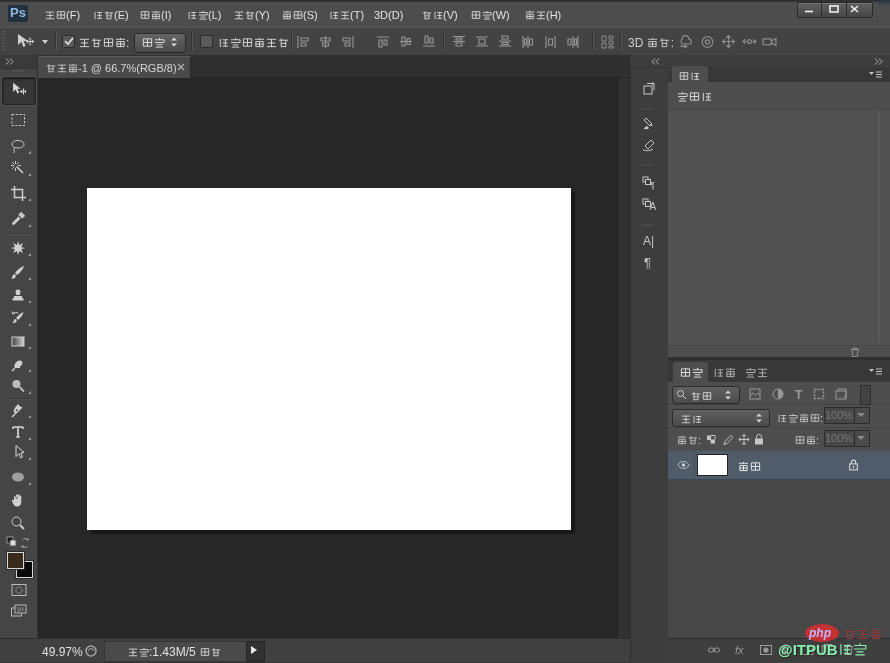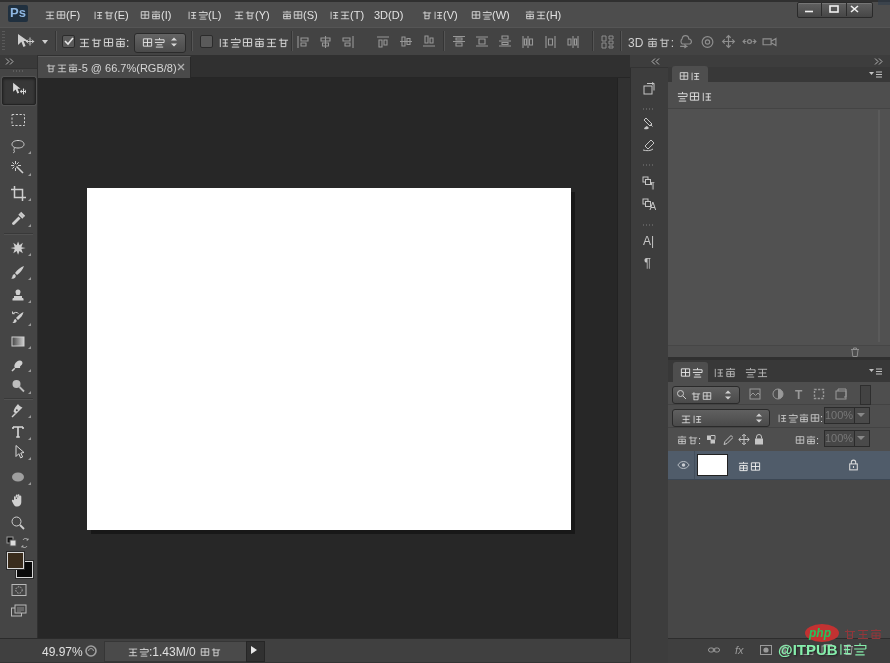--- a/index.html
+++ b/index.html
@@ -327,40 +327,40 @@
       <path d="M7 5h7M7 7h7M7 9h4" stroke="#8a8a8a"></path>
     </svg>
 <div class="abs" style="left:38px;top:55px;width:592px;height:22px;background:#303030;border-bottom:1px solid #262626"></div>
 <div class="abs" style="left:38px;top:56px;width:152px;height:21px;background:#4a4a4a;border-right:1px solid #282828;border-top:1px solid #5a5a5a"></div>
 <div class="row" style="left:45px;top:61px;color:#d6d6d6"><svg class="zh" style="width:10px;height:10px" viewBox="0 0 12 12">
         <use href="#z4"></use>
       </svg><svg class="zh" style="width:10px;height:10px" viewBox="0 0 12 12">
         <use href="#z1"></use>
       </svg><svg class="zh" style="width:10px;height:10px" viewBox="0 0 12 12">
         <use href="#z5"></use>
-      </svg><span style="font-size:11px">-5 @ 66.7%(RGB/8)</span></div>
+      </svg><span style="font-size:11px">-1 @ 66.7%(RGB/8)</span></div>
 <svg class="ic" style="left:176px;top:62px" width="10" height="10" viewBox="0 0 10 10">
       <path d="M2 2l6 6M8 2l-6 6" stroke="#b0b0b0" stroke-width="1.3"></path>
     </svg>
 <div class="abs" style="left:38px;top:78px;width:592px;height:560px;background:#272727"></div>
 <div class="abs" style="left:617px;top:78px;width:13px;height:560px;background:#313131;border-left:1px solid #222"></div>
 <div class="abs" style="left:91px;top:192px;width:484px;height:342px;background:#181818"></div>
 <div class="abs" style="left:87px;top:188px;width:484px;height:342px;background:#fff"></div>
 <div class="abs" style="left:0;top:638px;width:630px;height:25px;background:#404040;border-top:1px solid #2b2b2b;box-shadow:inset 0 -2px 0 #343434"></div>
 <div class="row" style="left:42px;top:645px;color:#e0e0e0">49.97%</div>
 <svg class="ic" style="left:84px;top:644px" width="14" height="14" viewBox="0 0 14 14">
       <circle cx="7" cy="7" r="5" stroke="#a0a0a0" stroke-width="1.6" fill="none"></circle>
       <path d="M4.5 7a2.5 2.5 0 0 1 5 0" stroke="#a0a0a0" fill="none"></path>
     </svg>
 <div class="abs" style="left:104px;top:641px;width:142px;height:19px;background:#4a4a4a;border:1px solid #363636"></div>
 <div class="row" style="left:127px;top:645px;color:#e0e0e0"><svg class="zh" style="width:10px;height:10px" viewBox="0 0 12 12">
         <use href="#z1"></use>
       </svg><svg class="zh" style="width:10px;height:10px" viewBox="0 0 12 12">
         <use href="#z6"></use>
-      </svg><span>:1.43M/0 </span><svg class="zh" style="width:10px;height:10px" viewBox="0 0 12 12">
+      </svg><span>:1.43M/5 </span><svg class="zh" style="width:10px;height:10px" viewBox="0 0 12 12">
         <use href="#z2"></use>
       </svg><svg class="zh" style="width:10px;height:10px" viewBox="0 0 12 12">
         <use href="#z4"></use>
       </svg></div>
 <div class="abs" style="left:246px;top:641px;width:17px;height:19px;background:#313131;border:1px solid #262626"></div>
 <div class="abs" style="left:251px;top:646px;width:0;height:0;border-top:4px solid transparent;border-bottom:4px solid transparent;border-left:6px solid #e8e8e8"></div>
 <div class="abs" style="left:630px;top:55px;width:38px;height:608px;background:#3d3d3d;border-left:1px solid #2d2d2d;border-right:1px solid #2d2d2d"></div>
 <div class="abs" style="left:630px;top:55px;width:260px;height:12px;background:#3d3d3d;border-bottom:1px solid #333"></div>
 <svg class="ic" style="left:650px;top:57px" width="12" height="9" viewBox="0 0 12 9">
       <path d="M5 1.5l-3 3 3 3M9 1.5l-3 3 3 3" stroke="#b5b5b5"></path>
@@ -568,21 +568,21 @@
       <path d="M1.5 11.5v-8h4l1.5 1.5h6v6.5z" stroke="#9a9a9a"></path>
     </svg>
 <svg class="ic" style="left:820px;top:643px" width="14" height="14" viewBox="0 0 14 14">
       <rect x="2" y="3" width="9" height="8.5" stroke="#9a9a9a"></rect>
       <path d="M4 3V1.5h8v7h-1" stroke="#9a9a9a"></path>
     </svg>
 <svg class="ic" style="left:842px;top:643px" width="14" height="14" viewBox="0 0 14 14">
       <path d="M2 3.5h9M3 3.5l.8 8h5.4l.8-8M4.8 3.5V2h3.4v1.5" stroke="#9a9a9a"></path>
     </svg>
 <div class="abs" style="left:805px;top:624px;width:34px;height:18px;background:#c23232;border-radius:50%;"></div>
-<div class="abs" style="left:809px;top:626px;width:30px;height:14px;color:#22c55e;font-size:12px;font-style:italic;font-weight:bold;line-height:14px">php</div>
+<div class="abs" style="left:809px;top:626px;width:30px;height:14px;color:#c4b5fd;font-size:12px;font-style:italic;font-weight:bold;line-height:14px">php</div>
 <div class="row" style="left:843px;top:628px;color:#93363a"><svg class="zh" style="width:12px;height:12px" viewBox="0 0 12 12">
         <use href="#z4"></use>
       </svg><svg class="zh" style="width:12px;height:12px" viewBox="0 0 12 12">
         <use href="#z1"></use>
       </svg><svg class="zh" style="width:12px;height:12px" viewBox="0 0 12 12">
         <use href="#z5"></use>
       </svg></div>
 <div class="row" style="left:778px;top:641px;color:#86efac;font-weight:bold;font-size:15px;text-shadow:1px 1px 2px #222"><span>@ITPUB</span><svg class="zh" style="width:14px;height:14px" viewBox="0 0 12 12">
         <use href="#z3"></use>
       </svg><svg class="zh" style="width:14px;height:14px" viewBox="0 0 12 12">

